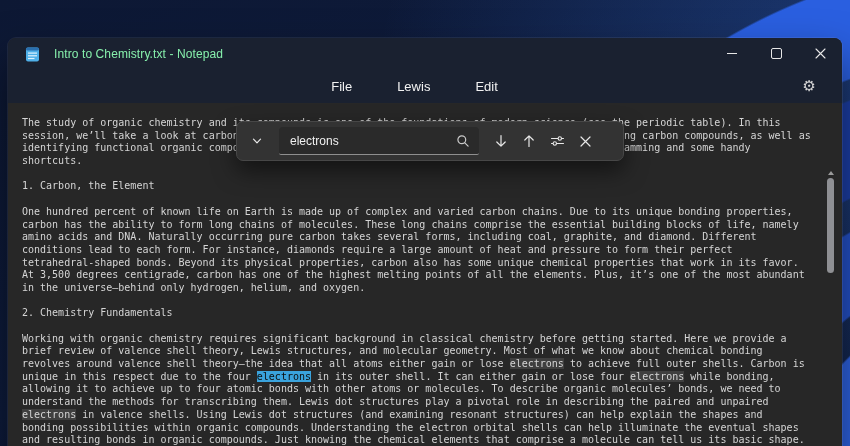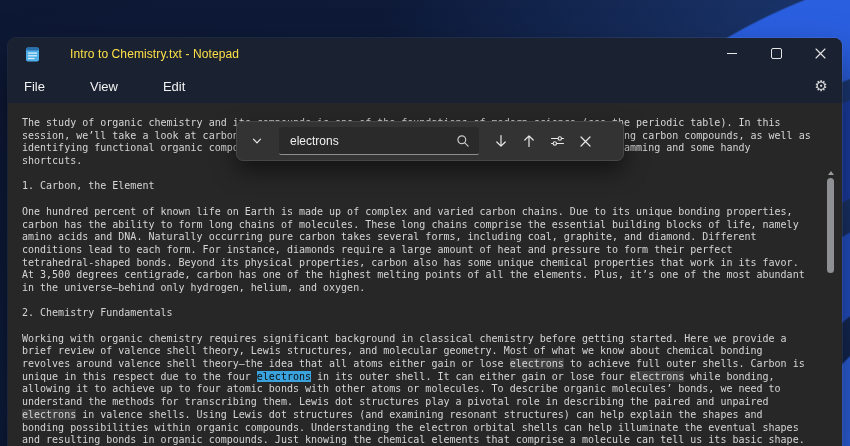--- a/index.html
+++ b/index.html
@@ -19,27 +19,27 @@
   
   .window{
     position:absolute;left:8px;top:38px;width:834px;height:420px;
     border-radius:8px 8px 0 0;overflow:hidden;
     background:#272727;
     box-shadow:0 0 0 1px rgba(255,255,255,.07),0 22px 44px rgba(0,0,0,.55);
   }
   .header{position:absolute;left:0;top:0;right:0;height:65px;background:#1a2130;}
   .titlebar{position:absolute;left:0;top:0;right:0;height:32px;display:flex;align-items:center;}
   .app-icon{margin-left:17px;width:15px;height:16px;flex:0 0 auto;}
-  .title-text{margin-left:30px;color:#fde047;font-size:12px;letter-spacing:.1px;}
+  .title-text{margin-left:14px;color:#86efac;font-size:12px;letter-spacing:.1px;}
   .win-controls{position:absolute;right:0;top:0;height:32px;display:flex;}
   .win-btn{width:44px;height:30px;display:flex;align-items:center;justify-content:center;cursor:pointer;}
   .min-glyph{width:10px;height:1px;background:#e7e7e7;}
   .max-glyph{width:9px;height:9px;border:1px solid #e7e7e7;border-radius:2px;}
   
-  .menubar{position:absolute;left:0;top:32px;right:0;height:33px;display:flex;align-items:center;padding-left:8px;}
+  .menubar{position:absolute;left:0;top:32px;right:12px;height:33px;display:flex;align-items:center;padding-left:20px;justify-content:center;}
   .menu-item{color:#f2f2f2;font-size:13px;margin-right:29px;padding:4px 8px;border-radius:4px;cursor:pointer;}
   .gear{position:absolute;right:14px;top:7px;font-family:"DejaVu Sans",sans-serif;color:#d6d6d6;font-size:15px;line-height:18px;cursor:pointer;}
   
   .editor{position:absolute;left:0;top:65px;right:0;bottom:0;background:#272727;cursor:text;}
   .editor-pre{
     position:absolute;left:14px;top:14px;right:24px;
     margin:0;white-space:pre;
     font-family:"DejaVu Sans Mono",monospace;font-size:10px;line-height:12.7px;
     color:#d5d5d5;
   }
@@ -93,21 +93,21 @@
           </div>
         <div class="win-btn">
           <svg width="11" height="11" viewBox="0 0 11 11">
             <path d="M1 1l9 9M10 1l-9 9" stroke="#e7e7e7" stroke-width="1.1" stroke-linecap="round"></path>
           </svg>
         </div>
       </div>
     </div>
     <div class="menubar">
       <span class="menu-item">File</span>
-      <span class="menu-item">View</span>
+      <span class="menu-item">Lewis</span>
       <span class="menu-item">Edit</span>
       <span class="gear">⚙</span>
     </div>
   </div>
 
   <div class="editor">
     <pre class="editor-pre"><div class="line"><span>The study of organic chemistry and its compounds is one of the foundations of modern science (see the periodic table). In this</span></div><div class="line"><span>session, we’ll take a look at carbon and the basics of organic chemistry. We’ll cover rules for naming carbon compounds, as well as</span></div><div class="line"><span>identifying functional organic compounds. Finally, we’ll go over the rules for chemical naming/diagramming and some handy</span></div><div class="line"><span>shortcuts.</span></div><div class="line">&nbsp;</div><div class="line"><span>1. Carbon, the Element</span></div><div class="line">&nbsp;</div><div class="line"><span>One hundred percent of known life on Earth is made up of complex and varied carbon chains. Due to its unique bonding properties,</span></div><div class="line"><span>carbon has the ability to form long chains of molecules. These long chains comprise the essential building blocks of life, namely</span></div><div class="line"><span>amino acids and DNA. Naturally occurring pure carbon takes several forms, including coal, graphite, and diamond. Different</span></div><div class="line"><span>conditions lead to each form. For instance, diamonds require a large amount of heat and pressure to form their perfect</span></div><div class="line"><span>tetrahedral-shaped bonds. Beyond its physical properties, carbon also has some unique chemical properties that work in its favor.</span></div><div class="line"><span>At 3,500 degrees centigrade, carbon has one of the highest melting points of all the elements. Plus, it’s one of the most abundant</span></div><div class="line"><span>in the universe—behind only hydrogen, helium, and oxygen.</span></div><div class="line">&nbsp;</div><div class="line"><span>2. Chemistry Fundamentals</span></div><div class="line">&nbsp;</div><div class="line"><span>Working with organic chemistry requires significant background in classical chemistry before getting started. Here we provide a</span></div><div class="line"><span>brief review of valence shell theory, Lewis structures, and molecular geometry. Most of what we know about chemical bonding</span></div><div class="line"><span>revolves around valence shell theory—the idea that all atoms either gain or lose </span><span class="hl-match">electrons</span><span> to achieve full outer shells. Carbon is</span></div><div class="line"><span>unique in this respect due to the four </span><span class="hl-current">electrons</span><span> in its outer shell. It can either gain or lose four </span><span class="hl-match">electrons</span><span> while bonding,</span></div><div class="line"><span>allowing it to achieve up to four atomic bonds with other atoms or molecules. To describe organic molecules’ bonds, we need to</span></div><div class="line"><span>understand the methods for transcribing them. Lewis dot structures play a pivotal role in describing the paired and unpaired</span></div><div class="line"><span class="hl-match">electrons</span><span> in valence shells. Using Lewis dot structures (and examining resonant structures) can help explain the shapes and</span></div><div class="line"><span>bonding possibilities within organic compounds. Understanding the electron orbital shells can help illuminate the eventual shapes</span></div><div class="line"><span>and resulting bonds in organic compounds. Just knowing the chemical elements that comprise a molecule can tell us its basic shape.</span></div></pre>
     <div class="scrollbar">
       <div class="scroll-up"></div>
       <div class="scroll-thumb"></div>

